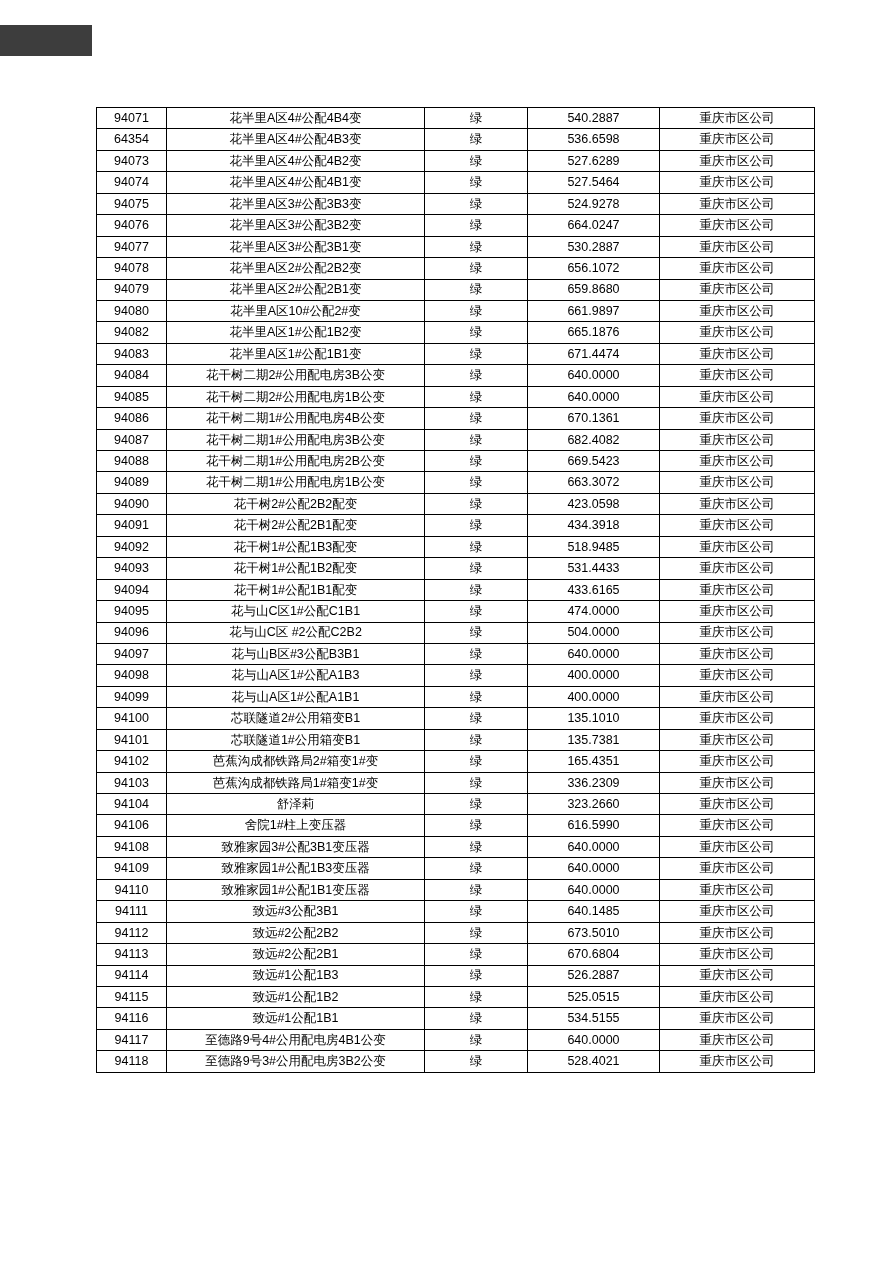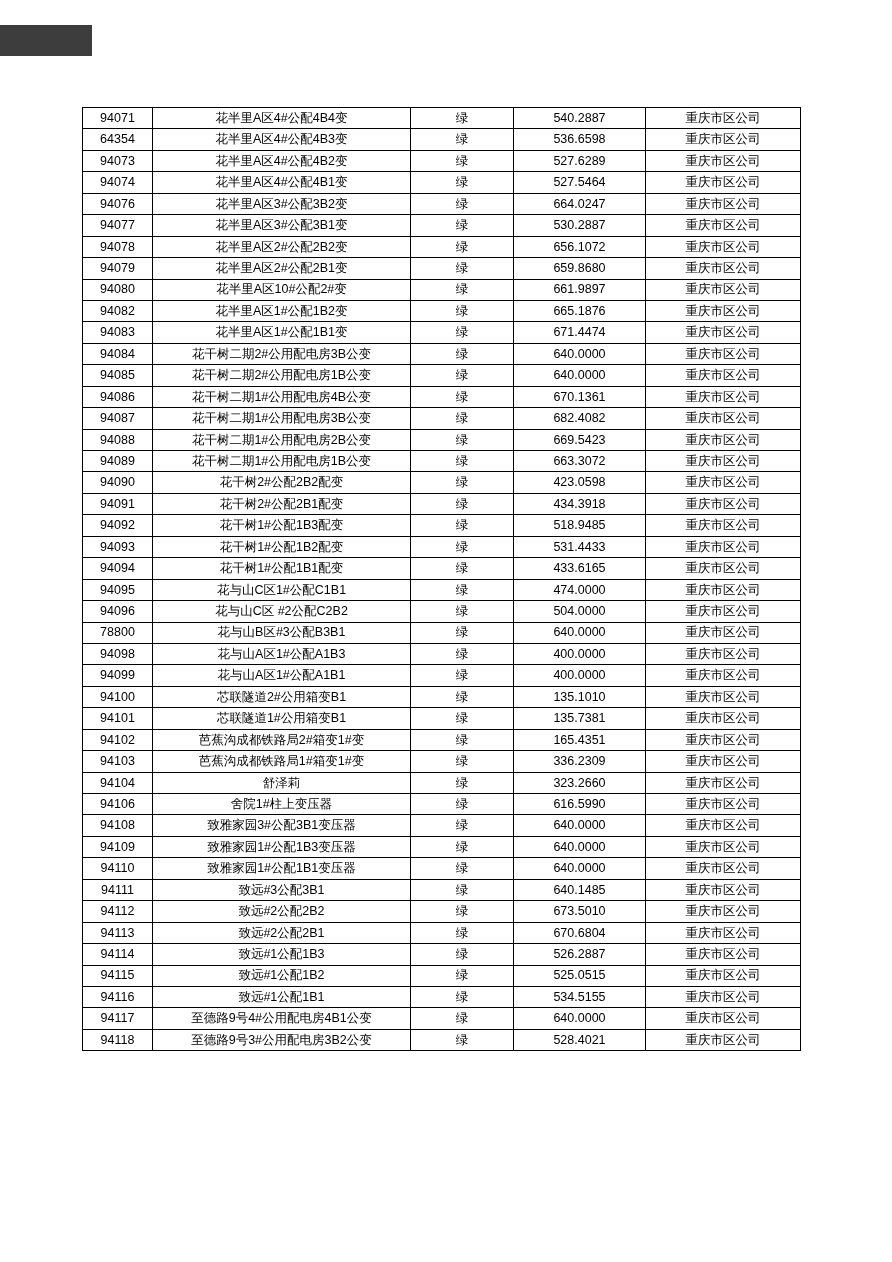--- a/index.html
+++ b/index.html
@@ -19,21 +19,21 @@
   .corner-artifact {
     position: absolute;
     left: 0;
     top: 25px;
     width: 92px;
     height: 31px;
     background: #3d3d3d;
   }
   table.data-table {
     position: absolute;
-    left: 82px;
+    left: 96px;
     top: 107px;
     border-collapse: collapse;
     table-layout: fixed;
     border: 1.5px solid #000000;
   }
   table.data-table td {
     border: 1px solid #000000;
     height: 20.45px;
     padding: 0 2px;
     font-size: 12.5px;
@@ -87,20 +87,27 @@
       <td>重庆市区公司</td>
     </tr>
         <tr>
       <td>94074</td>
       <td>花半里A区4#公配4B1变</td>
       <td>绿</td>
       <td>527.5464</td>
       <td>重庆市区公司</td>
     </tr>
         <tr>
+      <td>94075</td>
+      <td>花半里A区3#公配3B3变</td>
+      <td>绿</td>
+      <td>524.9278</td>
+      <td>重庆市区公司</td>
+    </tr>
+        <tr>
       <td>94076</td>
       <td>花半里A区3#公配3B2变</td>
       <td>绿</td>
       <td>664.0247</td>
       <td>重庆市区公司</td>
     </tr>
         <tr>
       <td>94077</td>
       <td>花半里A区3#公配3B1变</td>
       <td>绿</td>
@@ -227,21 +234,21 @@
       <td>重庆市区公司</td>
     </tr>
         <tr>
       <td>94096</td>
       <td>花与山C区 #2公配C2B2</td>
       <td>绿</td>
       <td>504.0000</td>
       <td>重庆市区公司</td>
     </tr>
         <tr>
-      <td>78800</td>
+      <td>94097</td>
       <td>花与山B区#3公配B3B1</td>
       <td>绿</td>
       <td>640.0000</td>
       <td>重庆市区公司</td>
     </tr>
         <tr>
       <td>94098</td>
       <td>花与山A区1#公配A1B3</td>
       <td>绿</td>
       <td>400.0000</td>

